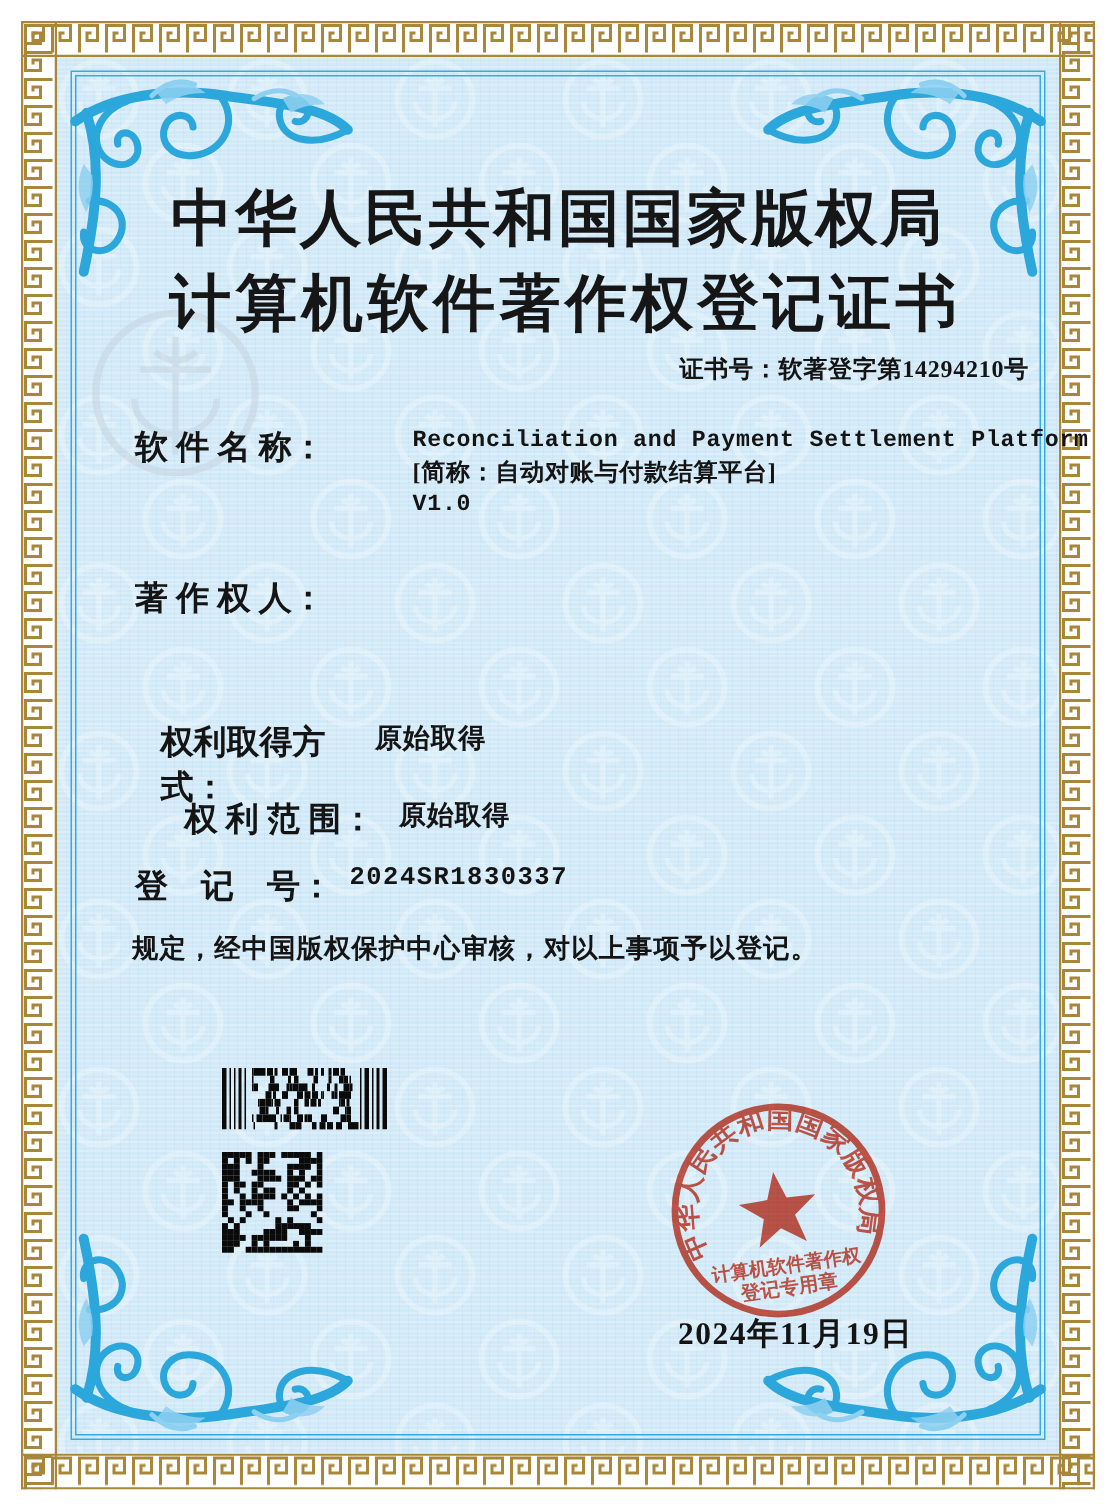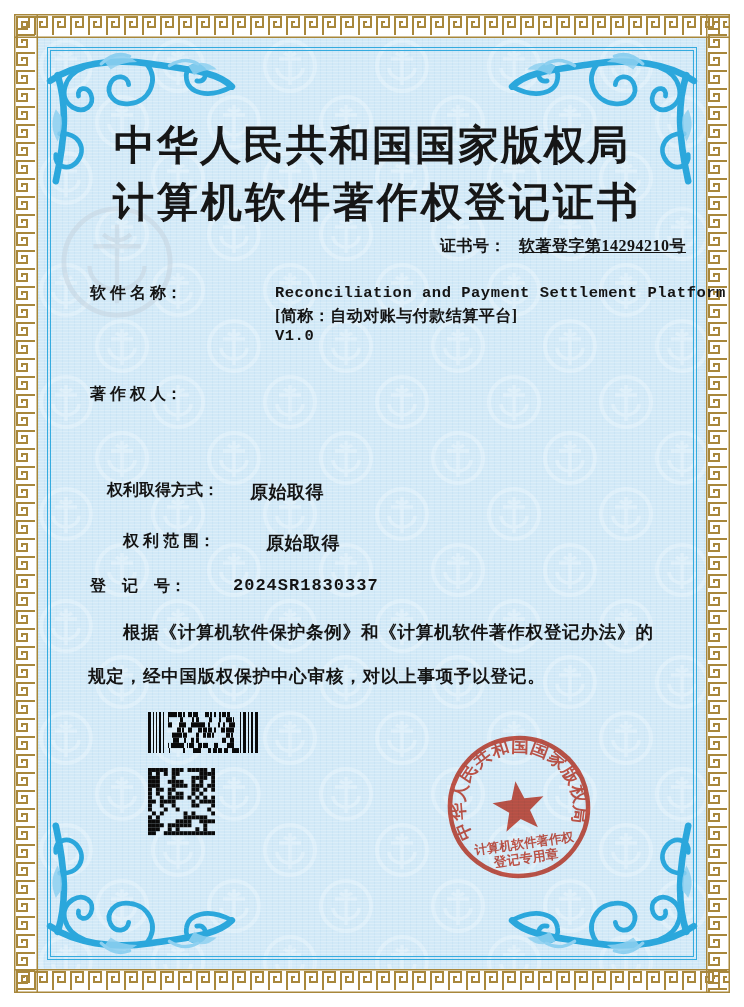--- a/index.html
+++ b/index.html
@@ -27,24 +27,24 @@
   .corner.tr{right:43px;top:43px;transform:scaleX(-1);}
   .corner.bl{left:43px;bottom:43px;transform:scaleY(-1);}
   .corner.br{right:43px;bottom:43px;transform:scale(-1,-1);}
   .big-emblem{position:absolute;left:58px;top:203px;width:118px;height:118px;opacity:.65;}
   
   .title1,.title2{position:absolute;left:0;right:0;text-align:center;font-weight:700;
       font-size:41px;letter-spacing:2px;color:#161616;}
   .title1{top:118px;}
   .title2{top:175px;letter-spacing:3px;margin-left:10px;}
   .certno{position:absolute;top:236px;right:58px;font-weight:700;font-size:16px;
-      display:flex;gap:13px;letter-spacing:.5px;}
-  .certno .num{font-family:"Liberation Serif","DejaVu Serif",serif;text-decoration:underline;}
+      display:flex;letter-spacing:.5px;}
+  .certno .num{font-family:"Liberation Serif","DejaVu Serif",serif;}
   .field{position:absolute;left:90px;display:flex;align-items:flex-start;}
-  .field .lab{width:143px;flex:none;font-weight:700;font-size:16px;}
+  .field .lab{width:143px;flex:none;font-weight:700;font-size:22px;}
   .field .val{font-weight:700;font-size:18px;letter-spacing:.5px;}
   .f-name{top:283px;}
   .f-name .val{font-size:16px;line-height:21.5px;margin-left:42px;}
   .f-name .mono{font-family:"Liberation Mono","DejaVu Sans Mono",monospace;font-size:15.5px;}
   .f-owner{top:384px;}
   .f-acq{top:480px;margin-left:17px;}
   .f-scope{top:531px;margin-left:33px;}
   .f-reg{top:576px;}
   .f-reg .val{font-family:Liberation Mono, monospace;font-size:17px;letter-spacing:1px;}
   .statement{position:absolute;left:88px;right:68px;top:610px;font-weight:700;
@@ -210,21 +210,20 @@
     <span class="lab">权 利 范 围：</span>
     <span class="val">原始取得</span>
   </div>
 
   <div class="field f-reg">
     <span class="lab">登　记　号：</span>
     <span class="val">2024SR1830337</span>
   </div>
 
   <div class="statement">
-    <div class="ln1">根据《计算机软件保护条例》和《计算机软件著作权登记办法》的</div>
     <div class="ln2">规定，经中国版权保护中心审核，对以上事项予以登记。</div>
   </div>
 
   <svg class="barcode" viewBox="0 0 110 41">
       <rect x="0" y="0" width="3" height="41" fill="#0a0a0a"></rect>
       <rect x="5" y="0" width="1" height="41" fill="#0a0a0a"></rect>
       <rect x="8" y="0" width="1" height="41" fill="#0a0a0a"></rect>
       <rect x="11" y="0" width="2" height="41" fill="#0a0a0a"></rect>
       <rect x="15" y="0" width="1" height="41" fill="#0a0a0a"></rect>
       <rect x="92" y="0" width="1" height="41" fill="#0a0a0a"></rect>
@@ -498,14 +497,15 @@
     <circle cx="76" cy="76" r="69" fill="none" stroke="#d84b3a" stroke-width="4.5"></circle>
     <path id="arcp" d="M 26.2 99.2 A 55 55 0 1 1 125.8 99.2" fill="none"></path>
     <text font-size="17" font-weight="bold" fill="#d84b3a" letter-spacing=".5">
       <textPath href="#arcp" startOffset="0" textLength="220" lengthAdjust="spacingAndGlyphs">中华人民共和国国家版权局</textPath>
     </text>
     <polygon fill="#d84b3a" points="76,50 69.5,68.1 50.3,68.7 65.5,80.4 60.1,98.8 76,88 91.9,98.8 86.5,80.4 101.7,68.7 82.5,68.1"></polygon>
     <text x="76" y="117" text-anchor="middle" font-size="12.5" font-weight="bold" fill="#d84b3a">计算机软件著作权</text>
     <text x="76" y="132" text-anchor="middle" font-size="13" font-weight="bold" fill="#d84b3a">登记专用章</text>
   </svg>
 
+  <div class="date">2024年11月19日</div>
 
 </div>
 
 </body></html>

